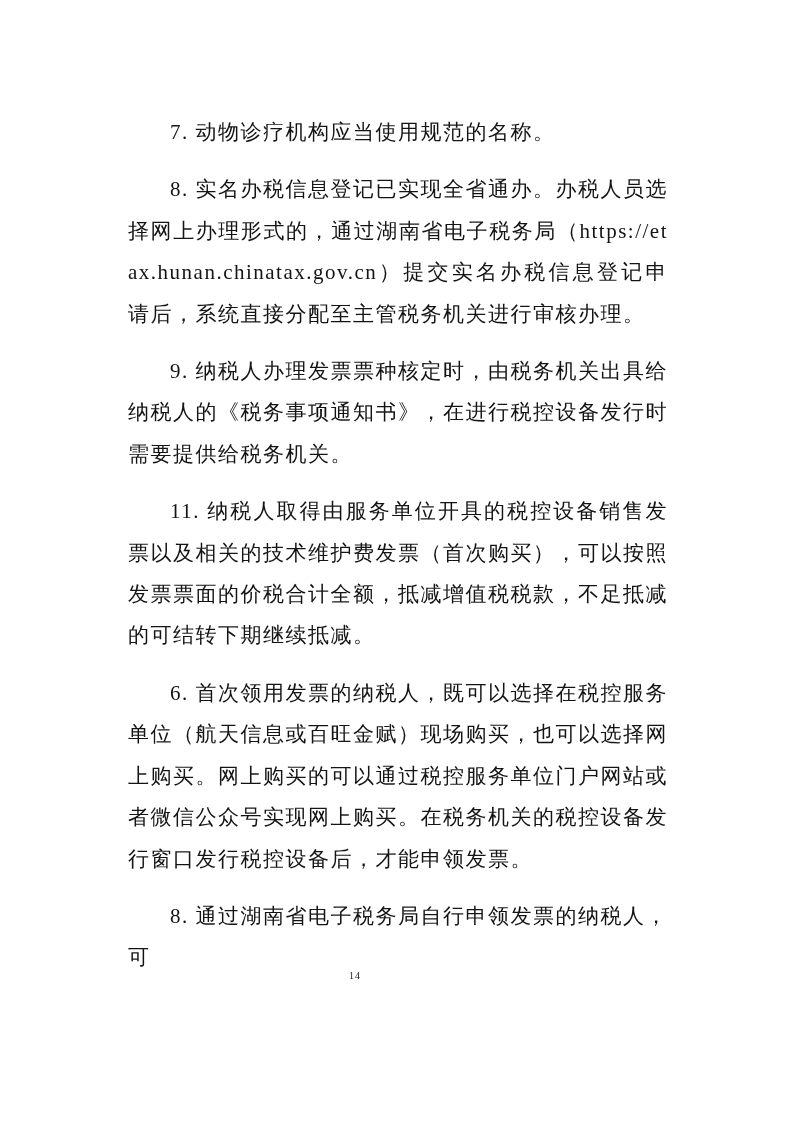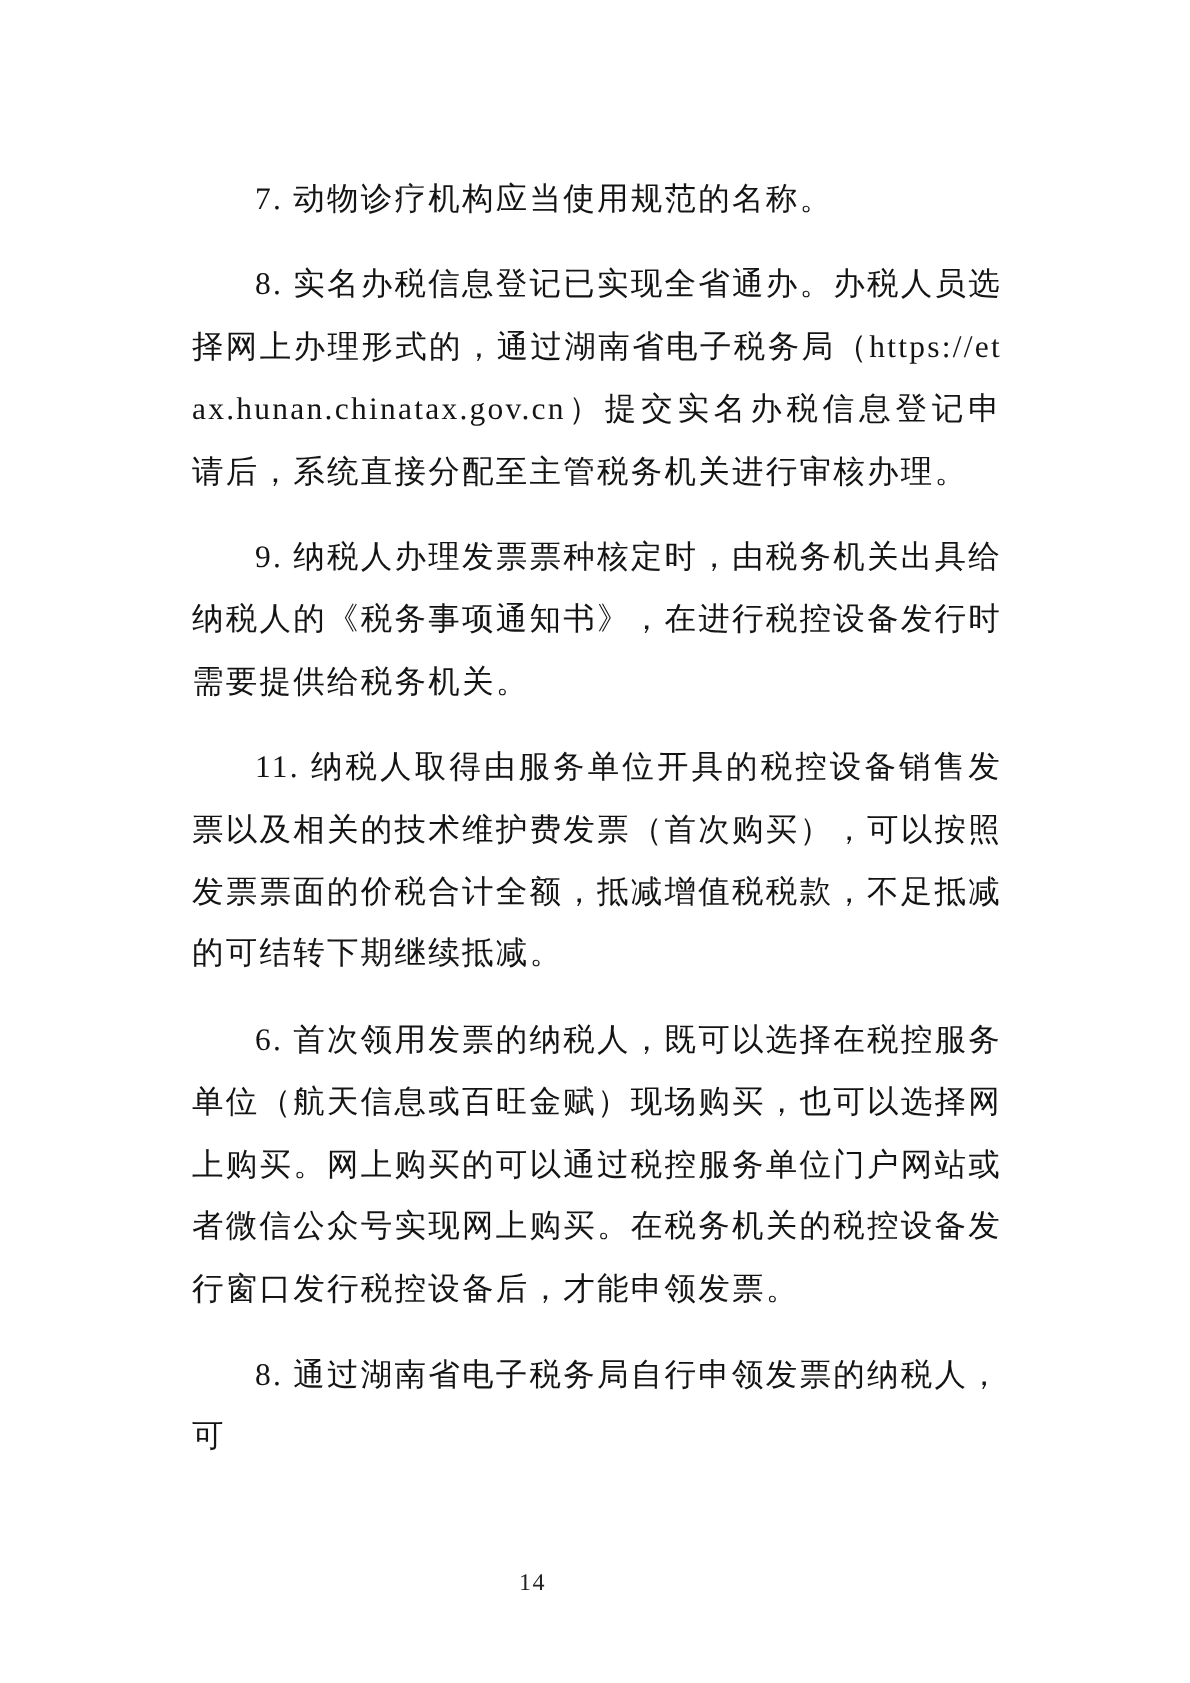--- a/index.html
+++ b/index.html
@@ -28,24 +28,24 @@
     line-height: 41.4px;
     letter-spacing: 1.5px;
     color: #141414;
     text-align: justify;
     text-indent: 2em;
     word-break: break-all;
   }
   .page-number {
     position: absolute;
     left: 0;
-    top: 1047px;
+    top: 970px;
     width: 710px;
     text-align: center;
-    font-size: 16px;
+    font-size: 10px;
     letter-spacing: 1px;
     color: #222222;
     font-family: "Liberation Serif", "DejaVu Serif", serif;
   }
 </style>
 </head>
 <body>
 
 <div class="page">
   <div class="content">

